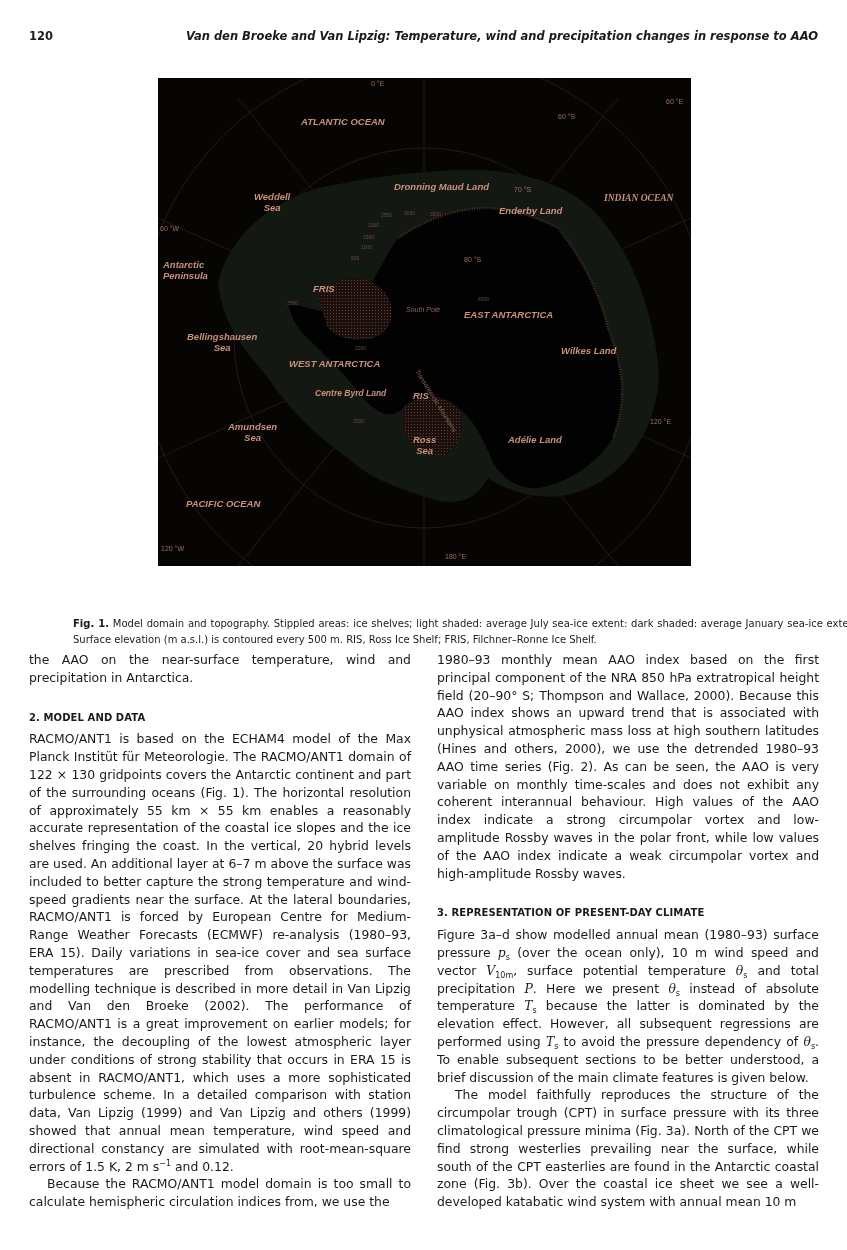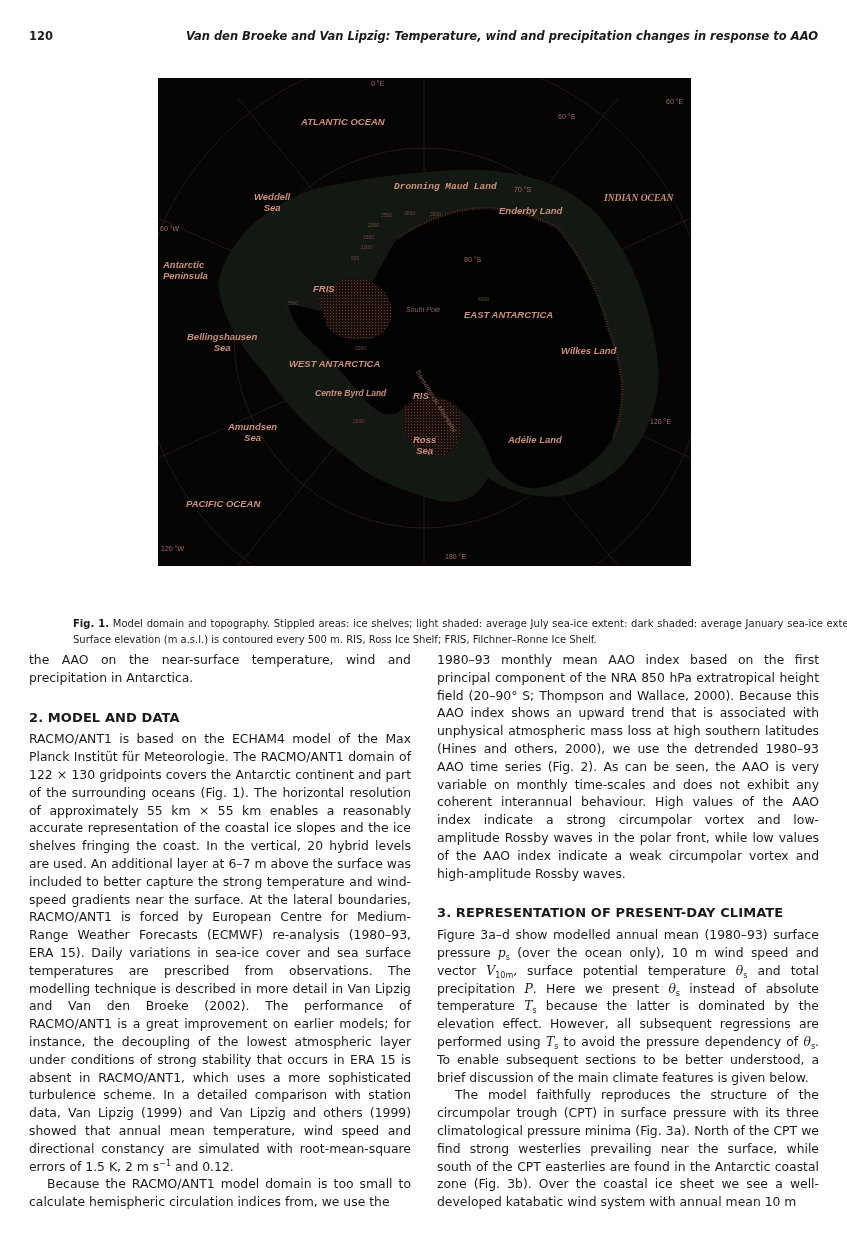--- a/index.html
+++ b/index.html
@@ -26,21 +26,21 @@
   .caption { position: absolute; left: 29px; top: 616px; width: 789px; font-size: 10px;
          line-height: 16px; text-align: justify; margin-left: 44px; }
   .caption b { font-weight: bold; }
 
   .col { position: absolute; width: 382px; font-size: 12.4px; line-height: 17.8px;
          text-align: justify; }
   .col-left { left: 29px; top: 651px; }
   .col-right { left: 437px; top: 651px; }
   .col p { margin: 0; }
   .col p.indent { text-indent: 18px; }
-  .section-heading { font-weight: bold; font-size: 13px; margin: 0; letter-spacing: 0.1px; }
+  .section-heading { font-weight: bold; font-size: 10px; margin: 0; letter-spacing: 0.1px; }
   .gap-before-h { height: 22px; }
   .gap-after-h { height: 4px; }
   sup, sub { font-size: 8px; line-height: 0; }
   .math { font-family: "DejaVu Serif", serif; font-style: italic; }
 </style>
 </head>
 <body>
 
 <div class="running-head">
   <span class="page-num">120</span>
@@ -82,21 +82,21 @@
     <path d="M245,330 C260,315 285,315 300,330 C310,350 300,370 285,378 C265,380 250,365 245,350 Z" fill="url(#stipple)"></path>
 
     <path d="M240,160 C270,140 300,130 330,130 C360,132 380,140 400,150 C420,175 440,210 450,250
              C465,290 470,320 455,360" fill="none" stroke="#4a2f27" stroke-width="2.5" stroke-dasharray="1 1.5"></path>
   </svg>
 
   <div class="map-label" style="left:143px;top:38px;">ATLANTIC OCEAN</div>
   <div class="map-label" style="left:446px;top:115px;font-family:Liberation Serif, serif;">INDIAN OCEAN</div>
   <div class="map-label" style="left:28px;top:420px;">PACIFIC OCEAN</div>
   <div class="map-label" style="left:96px;top:113px;">Weddell<br>Sea</div>
-  <div class="map-label" style="left:236px;top:103px;font-family:Liberation Mono, monospace;">Dronning Maud Land</div>
+  <div class="map-label" style="left:236px;top:103px;">Dronning Maud Land</div>
   <div class="map-label" style="left:341px;top:127px;">Enderby Land</div>
   <div class="map-label" style="left:5px;top:181px;text-align:left;">Antarctic<br>Peninsula</div>
   <div class="map-label" style="left:155px;top:205px;">FRIS</div>
   <div class="map-italic" style="left:248px;top:228px;">South Pole</div>
   <div class="map-label" style="left:306px;top:231px;">EAST ANTARCTICA</div>
   <div class="map-label" style="left:29px;top:253px;">Bellingshausen<br>Sea</div>
   <div class="map-label" style="left:131px;top:280px;">WEST ANTARCTICA</div>
   <div class="map-label" style="left:403px;top:267px;">Wilkes Land</div>
   <div class="map-label" style="left:157px;top:310px;font-size:8.5px;">Centre Byrd Land</div>
   <div class="map-label" style="left:255px;top:312px;">RIS</div>

